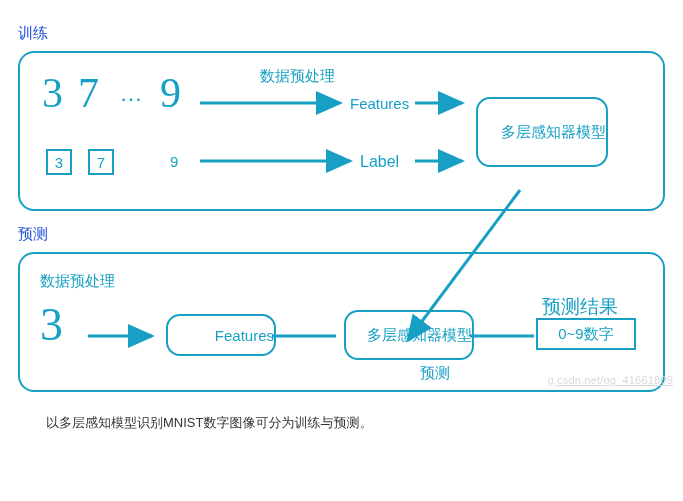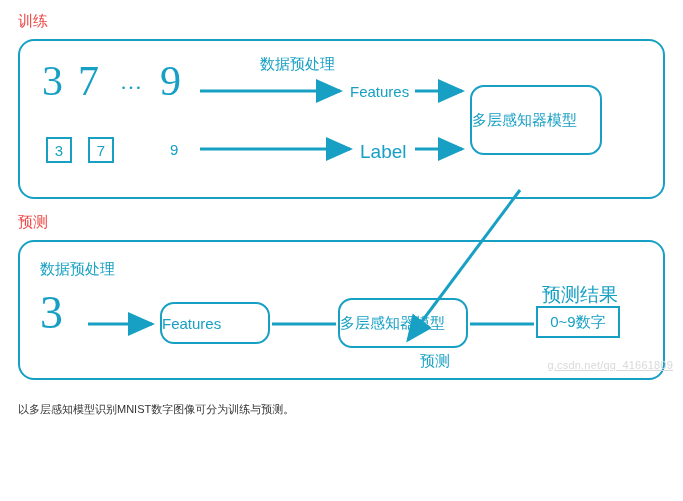--- a/index.html
+++ b/index.html
@@ -5,23 +5,23 @@
   * { box-sizing: border-box; }
   body {
     margin: 0;
     padding: 12px 18px;
     font-family: "Microsoft YaHei", "PingFang SC", Arial, sans-serif;
     background: #fff;
     width: 683px;
     position: relative;
   }
   .section-title {
-    color: #ef4444;
+    color: #1d4ed8;
     font-size: 15px;
-    margin: 0 0 8px 0;
+    margin: 12px 0 8px 0;
   }
   .panel {
     border: 2px solid #17a0c4;
     border-radius: 16px;
     position: relative;
   }
   .train-panel {
     height: 160px;
     margin-bottom: 14px;
   }
@@ -36,33 +36,35 @@
   }
   .box-digit {
     border: 2px solid #17a0c4;
     width: 26px; height: 26px;
     display: flex; align-items: center; justify-content: center;
     font-size: 15px;
   }
   .rounded-box {
     border: 2px solid #17a0c4;
     border-radius: 14px;
-    display: flex; align-items: center; justify-content: flex-start;
+    display: flex; align-items: center; justify-content: flex-end;
     font-size: 15px;
     text-align: center;
+    margin-left: 6px;
   }
   .plain-box {
     border: 2px solid #17a0c4;
     display: flex; align-items: center; justify-content: center;
     font-size: 15px;
   }
   .caption {
-    font-size: 11px;
+    font-size: 13px;
     color: #333;
     margin-top: 22px;
+    margin-left: 28px;
   }
   .watermark {
     position: absolute;
     right: 10px;
     bottom: 58px;
     font-size: 11px;
     color: #d9d9d9;
     letter-spacing: .2px;
     text-decoration: underline;
   }
@@ -87,21 +89,21 @@
   <div class="abs box-digit cy" style="left:26px; top:96px;">
     <span>3</span>
   </div>
   <div class="abs box-digit cy" style="left:68px; top:96px;">
     <span>7</span>
   </div>
   <div class="abs cy" style="left:150px; top:100px; font-size:15px;">9</div>
 
   <div class="abs cy" style="left:240px; top:14px; font-size:15px;">数据预处理</div>
   <div class="abs cy" style="left:330px; top:42px; font-size:15px;">Features</div>
-  <div class="abs cy" style="left:340px; top:100px; font-size:19px;">Label</div>
+  <div class="abs cy" style="left:340px; top:100px; font-size:16px;">Label</div>
 
   <div class="abs rounded-box cy" style="left:450px; top:44px; width:132px; height:70px;">
     <span>多层感知器模型</span>
   </div>
 
   <svg class="overlay" width="640" height="160">
     <defs>
       <marker id="ah" markerWidth="10" markerHeight="10" refX="8" refY="4" orient="auto">
         <path d="M0,0 L9,4 L0,8 z" fill="#17a0c4"></path>
       </marker>
@@ -129,21 +131,21 @@
     <span>Features</span>
   </div>
 
   <div class="abs rounded-box cy" style="left:318px; top:56px; width:130px; height:50px;">
     <span>多层感知器模型</span>
   </div>
 
   <div class="abs cy" style="left:400px; top:110px; font-size:15px;">预测</div>
 
   <div class="abs cy" style="left:522px; top:40px; font-size:19px;">预测结果</div>
-  <div class="abs plain-box cy" style="left:516px; top:64px; width:84px; height:32px;">
+  <div class="abs plain-box cy" style="left:516px; top:64px; width:100px; height:32px;">
     <span>0~9数字</span>
   </div>
 
   <svg class="overlay" width="640" height="140">
 
     <line x1="68" y1="82" x2="132" y2="82" stroke="#17a0c4" stroke-width="3" marker-end="url(#ah)"></line>
 
     <line x1="252" y1="82" x2="316" y2="82" stroke="#17a0c4" stroke-width="3"></line>
 
     <line x1="450" y1="82" x2="514" y2="82" stroke="#17a0c4" stroke-width="3"></line>

